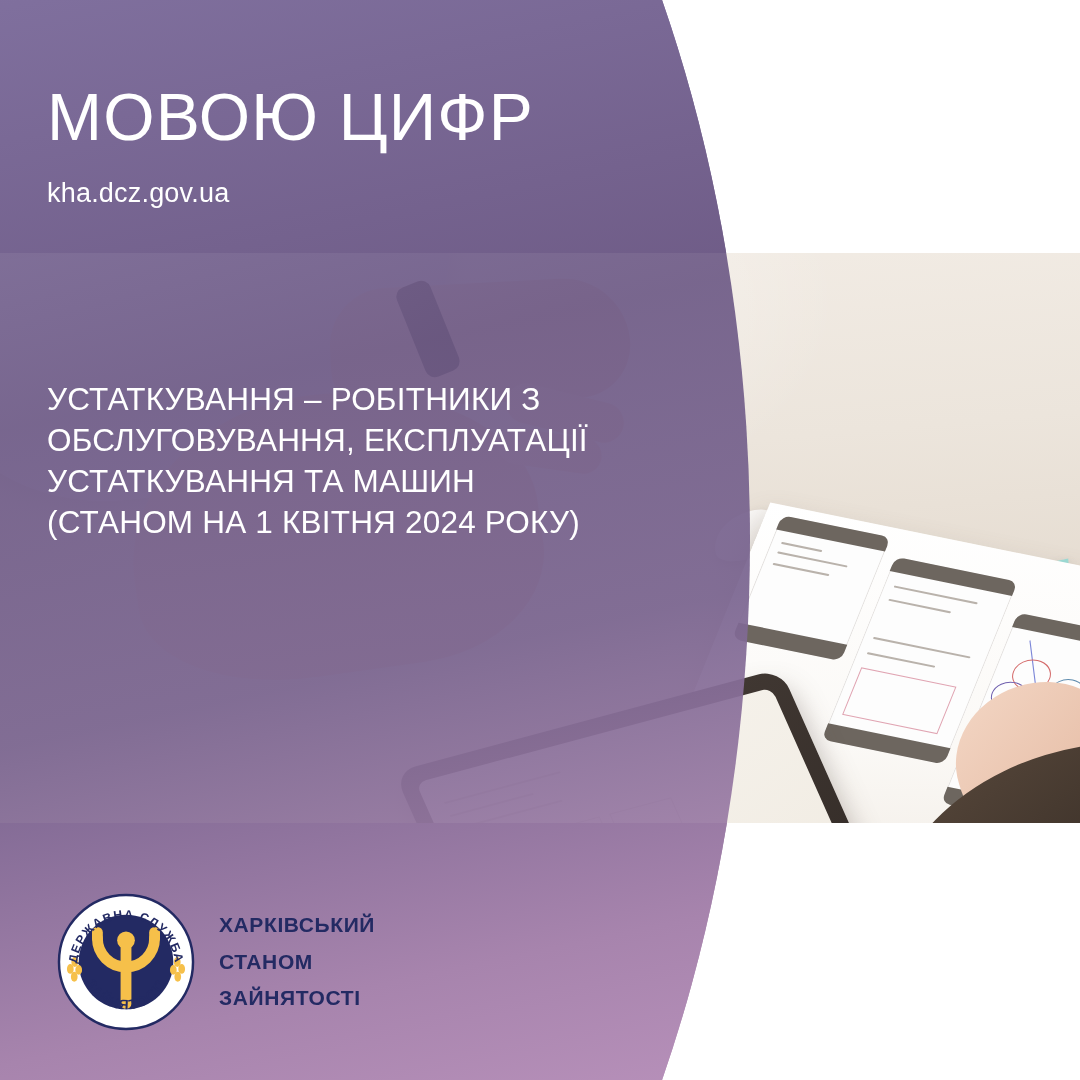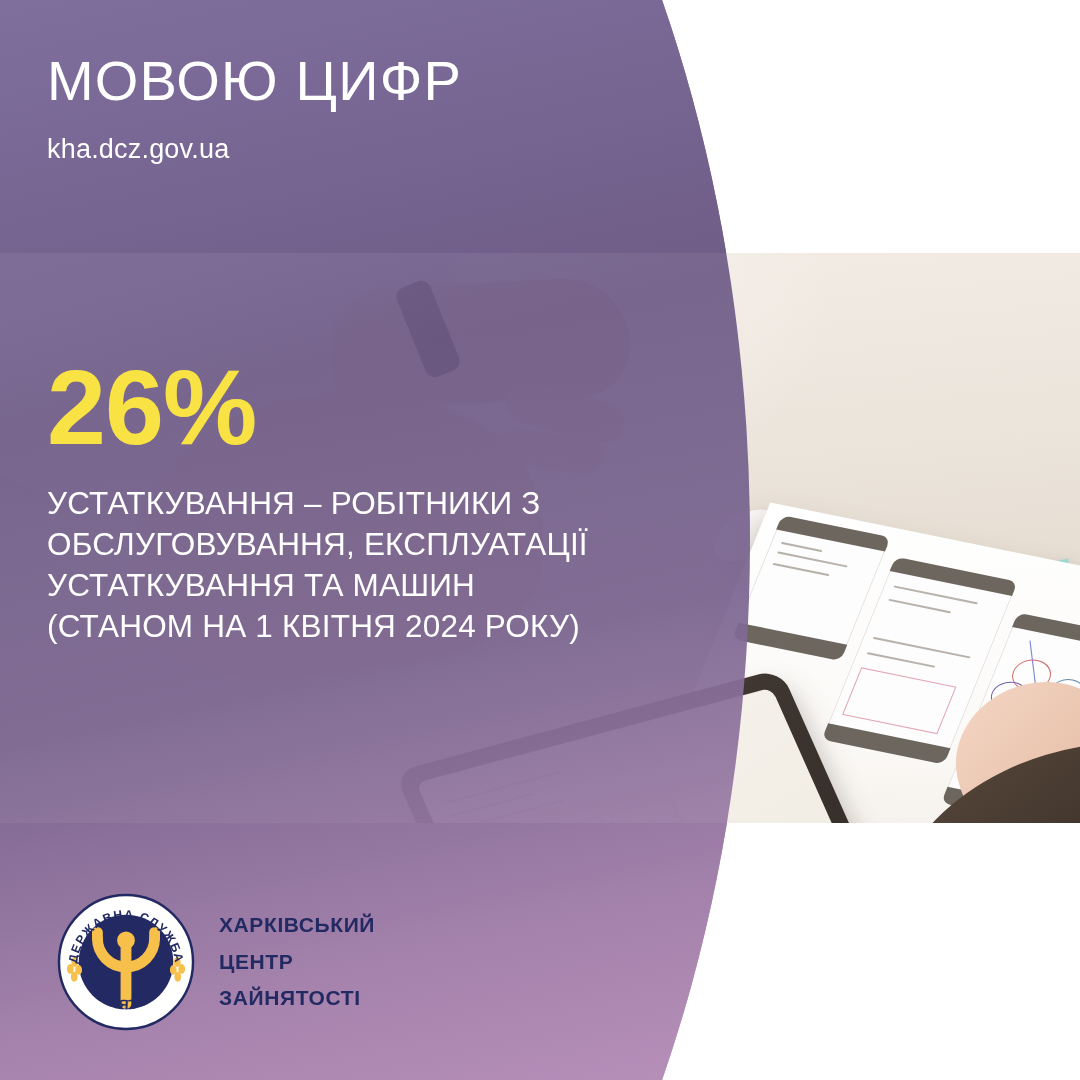--- a/index.html
+++ b/index.html
@@ -187,31 +187,32 @@
     border-radius:50%;
     background:linear-gradient(168deg,#9183b3 0%,#8e80b0 18%,#7f6f9d 30%,#6f5c87 46%,#7a6590 58%,#a784ad 70%,#c49ac4 82%,#c79cc5 100%);
   }
 
   
   .header{
     position:absolute; left:47px; top:48px; z-index:40;
   }
   .header-title{
     color:#ffffff;
-    font-size:56px;
+    font-size:66px;
     line-height:66px;
     font-weight:400;
     letter-spacing:1.2px;
     white-space:nowrap;
+    margin-top:36px;
   }
   .header-url{
     color:#ffffff;
     font-size:27px;
     line-height:30px;
-    margin-top:20px;
+    margin-top:28px;
     font-weight:400;
     letter-spacing:.2px;
   }
 
   .stat-block{
     position:absolute; left:47px; top:355px; z-index:40;
   }
   .stat-number{
     color:#F9E244;
     font-size:106px;
@@ -319,21 +320,20 @@
   <div class="bottom-band">
     <div class="bottom-band-shape"></div>
   </div>
 
   <div class="header">
     <div class="header-title">МОВОЮ ЦИФР</div>
     <div class="header-url">kha.dcz.gov.ua</div>
   </div>
 
   <div class="stat-block">
-    <div class="stat-number">26%</div>
     <div class="stat-caption">
       <div>УСТАТКУВАННЯ – РОБІТНИКИ З</div>
       <div>ОБСЛУГОВУВАННЯ, ЕКСПЛУАТАЦІЇ</div>
       <div>УСТАТКУВАННЯ ТА МАШИН</div>
       <div>(СТАНОМ НА 1 КВІТНЯ 2024 РОКУ)</div>
     </div>
   </div>
 
   <div class="footer">
 
@@ -368,18 +368,18 @@
           <textPath href="#arcTop" startOffset="50%" text-anchor="middle">ДЕРЖАВНА СЛУЖБА</textPath>
         </text>
         <text fill="#232A63" font-family="Liberation Sans, sans-serif" font-size="14" font-weight="bold" letter-spacing="1.4">
           <textPath href="#arcBot" startOffset="50%" text-anchor="middle">ЗАЙНЯТОСТІ</textPath>
         </text>
       </svg>
     </div>
 
     <div class="org-name">
       <div>ХАРКІВСЬКИЙ</div>
-      <div>ЦЕНТР</div>
+      <div>СТАНОМ</div>
       <div>ЗАЙНЯТОСТІ</div>
     </div>
   </div>
 
 </div>
 
 </body></html>

